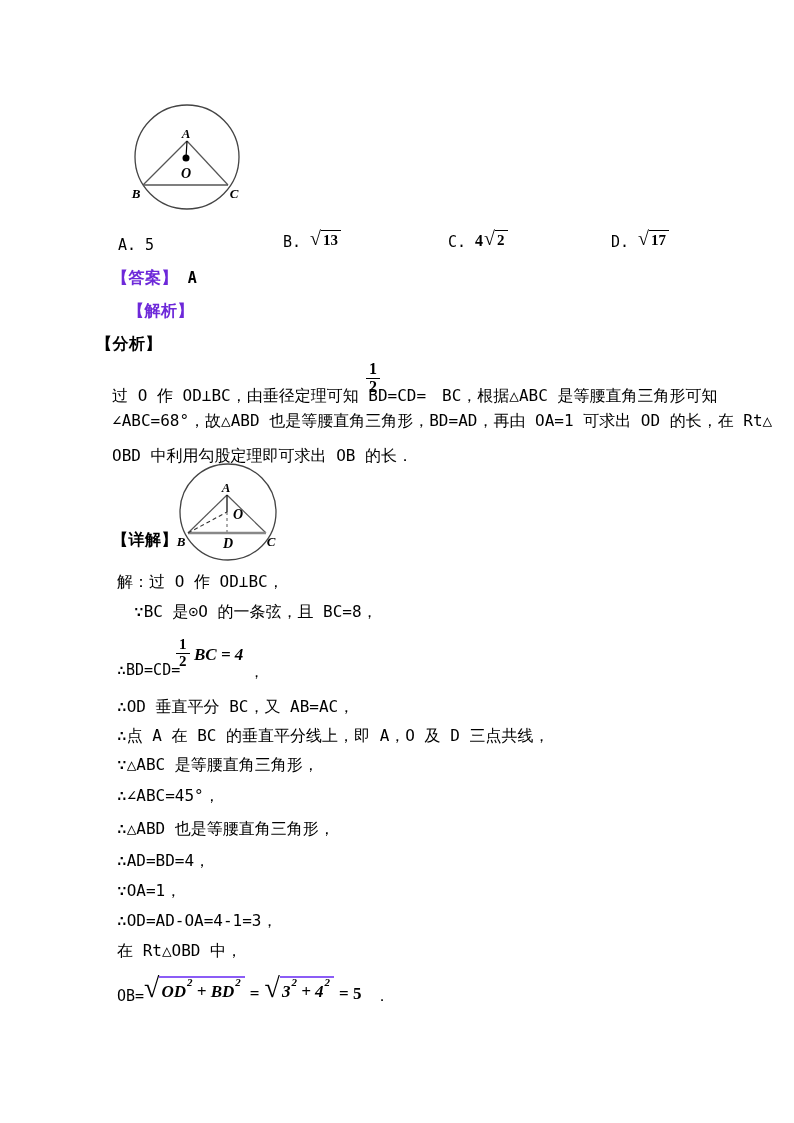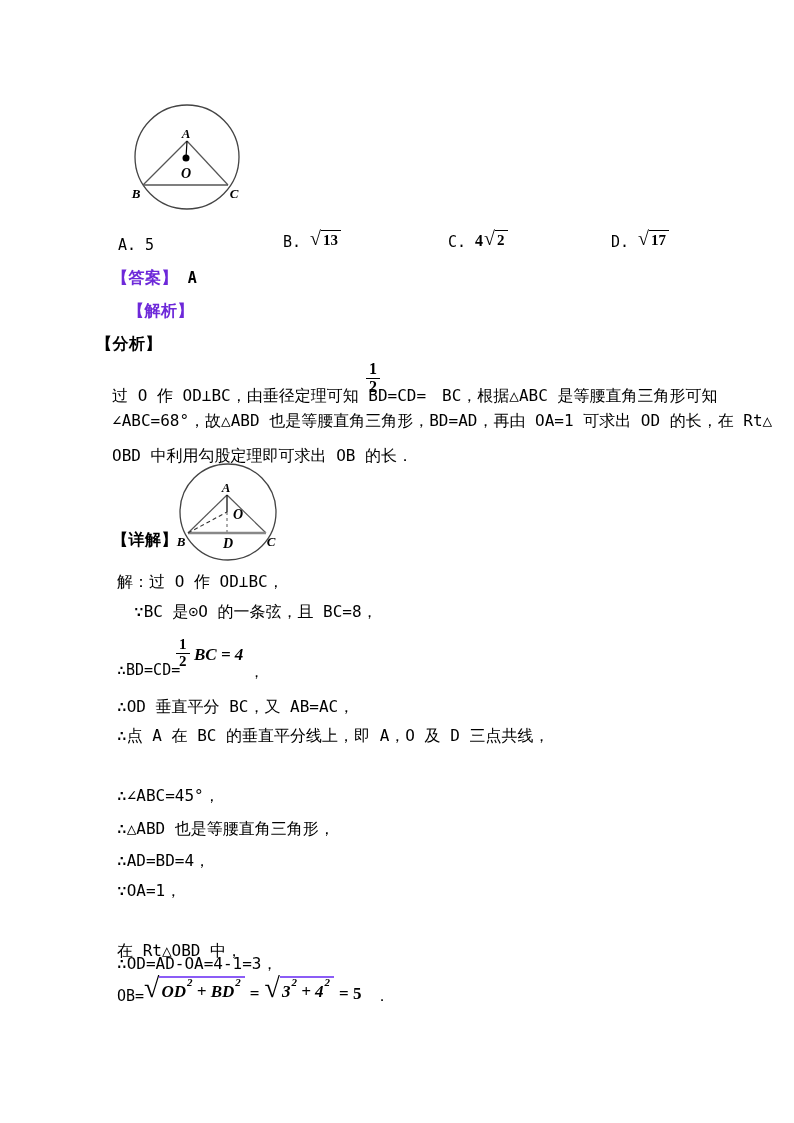--- a/index.html
+++ b/index.html
@@ -145,25 +145,26 @@
     <span class="num">1</span>
     <span class="den">2</span>
   </span>
   <div class="abs" style="left:194px; top:644px; font-size:17px;">
     <span class="mserif">BC</span><span class="mserif"> = 4</span>
   </div>
   <div class="abs lat" style="left:249px; top:663px;">，</div>
 
   <div class="abs txt" style="left:117px; top:726px;">∴点 A 在 BC 的垂直平分线上，即 A，O 及 D 三点共线，</div>
   <div class="abs txt" style="left:117px; top:697px;">∴OD 垂直平分 BC，又 AB=AC，</div>
+  <div class="abs txt" style="left:117px; top:755px;">∵△ABC 是等腰直角三角形，</div>
   <div class="abs txt" style="left:117px; top:786px;text-align:right;">∴∠ABC=45°，</div>
   <div class="abs txt" style="left:117px; top:819px;">∴△ABD 也是等腰直角三角形，</div>
   <div class="abs txt" style="left:117px; top:851px;">∴AD=BD=4，</div>
   <div class="abs txt" style="left:117px; top:881px;">∵OA=1，</div>
-  <div class="abs txt" style="left:117px; top:911px;margin-top:43px;">∴OD=AD-OA=4-1=3，</div>
+  <div class="abs txt" style="left:117px; top:911px;">∴OD=AD-OA=4-1=3，</div>
   <div class="abs txt" style="left:117px; top:941px;">在 Rt△OBD 中，</div>
 
   <div class="formula" style="left:117px; top:971px;">
     <span class="pre">OB=</span>
     <span class="sqrt">
       <span class="surd">√</span>
       <span class="radbody">
         <span>OD</span><sup>2</sup><span> + </span><span>BD</span><sup>2</sup>
       </span>
     </span>

